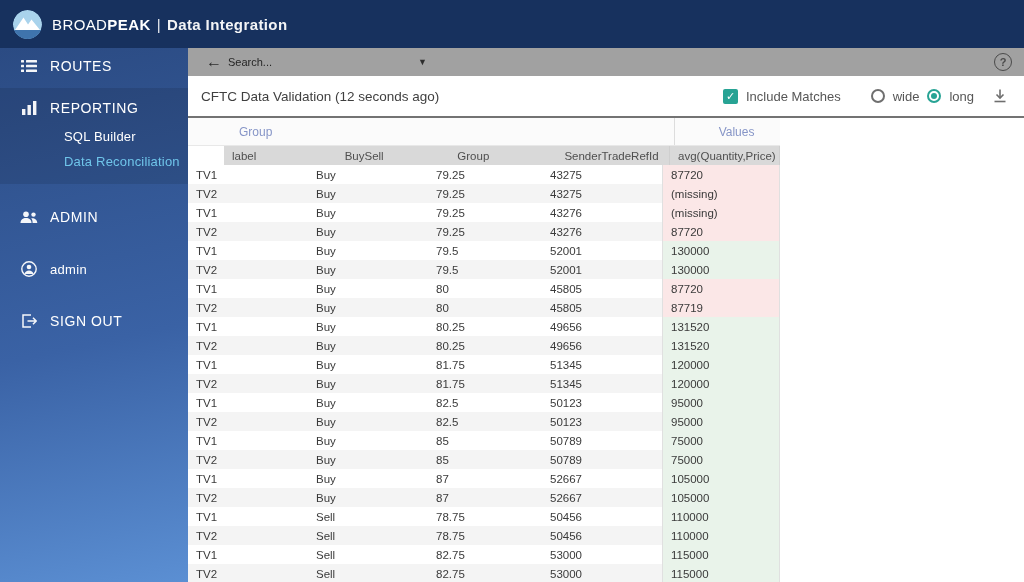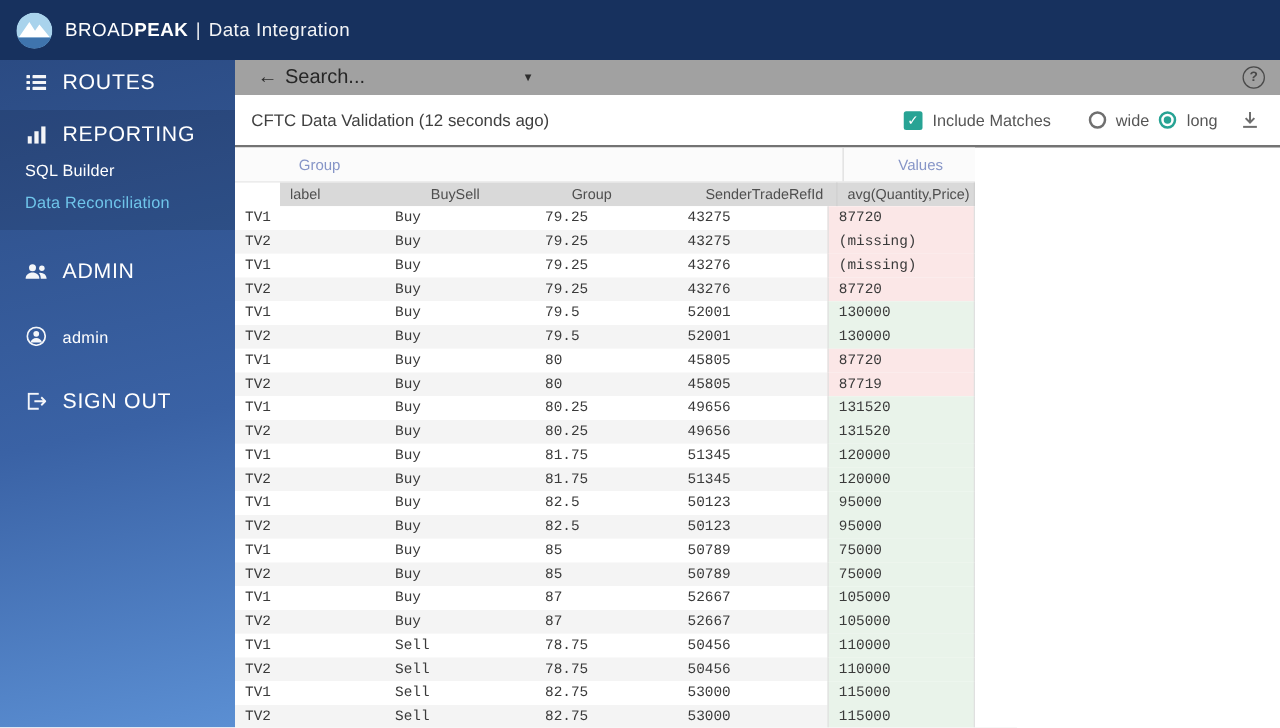--- a/index.html
+++ b/index.html
@@ -6,41 +6,41 @@
   body { font-family:"Liberation Sans", sans-serif; background:#e8e8e8; }
   .app { width:1024px; height:582px; position:relative; overflow:hidden; background:#fff; }
 
   
   .topbar { height:48px; background:var(--topbar-navy,#17315e); display:flex; align-items:center; padding-left:13px; color:#fff; }
   .logo { width:29px; height:29px; border-radius:50%; overflow:hidden; flex:0 0 auto; }
   .brand { margin-left:10px; font-size:15px; letter-spacing:.4px; display:flex; align-items:baseline; gap:6px; }
   .brand .b1 { font-weight:500; }
   .brand .b2 { font-weight:800;text-align:right; }
   .brand .sep { font-weight:300; opacity:.9; }
-  .brand .b3 { font-weight:400; opacity:.95; }
+  .brand .b3 { font-weight:700; opacity:.95; }
 
   
   .sidebar { position:absolute; left:0; top:48px; width:188px; height:534px;
              background:linear-gradient(168deg, var(--sidebar-top,#2b4b83) 0%, #3a62a5 55%, var(--sidebar-bottom,#5b8fd3) 100%);
              color:#fff; padding-top:2px; }
   .nav-item { display:flex; align-items:center; gap:12px; height:32px; padding-left:20px;
-              font-size:17px; letter-spacing:.6px; cursor:pointer; }
+              font-size:14px; letter-spacing:.6px; cursor:pointer; }
   .nav-item .nicon { width:18px; height:16px; display:flex; align-items:center; justify-content:center; opacity:.95; }
   .nav-group { background:rgba(0,0,0,.10); margin-top:6px; padding:4px 0 10px; }
-  .nav-sub { padding-left:20px; height:25px; display:flex; align-items:center; font-size:13px; letter-spacing:.2px; cursor:pointer; }
+  .nav-sub { padding-left:64px; height:25px; display:flex; align-items:center; font-size:13px; letter-spacing:.2px; cursor:pointer; }
   .nav-sub.active { color:var(--active-link-cyan,#6fc5ea); }
   .nav-item.spaced { margin-top:14px; height:38px; }
   .nav-item.lower { text-transform:none; letter-spacing:.3px; font-size:13px; }
 
   
   .main { position:absolute; left:188px; top:48px; width:836px; height:534px; background:#fff; }
 
   .searchbar { height:28px; background:var(--searchbar-gray,#a1a1a1); display:flex; align-items:center; padding:0 12px 0 18px; }
   .back-btn { background:none; border:none; font-size:16px; line-height:1; color:#2d2d2d; cursor:pointer; padding:0 6px 0 0; }
-  .search-input { background:transparent; border:none; outline:none; width:186px; font-size:16px; color:#222;
+  .search-input { background:transparent; border:none; outline:none; width:186px; font-size:11px; color:#222;
                   font-family:"Liberation Sans", sans-serif; }
   .search-input::placeholder { color:#262626; opacity:1; }
   .caret { font-size:9px; color:#2d2d2d; cursor:pointer; padding:2px 4px; }
   .help-btn { margin-left:auto; width:18px; height:18px; border:1.5px solid #4a4a4a; border-radius:50%;
               background:transparent; color:#4a4a4a; font-size:11px; font-weight:bold; display:flex;
               align-items:center; justify-content:center; cursor:pointer; }
 
   .toolbar { height:42px; background:#fff; border-bottom:2px solid #737373; display:flex; align-items:center; padding:0 16px 0 13px; }
   .page-title { font-size:13.5px; color:#3f3f3f; }
   .controls { margin-left:auto; display:flex; align-items:center; gap:8px; }
@@ -58,21 +58,21 @@
   .grouprow { display:flex; height:28px; background:#fbfbfb; border-bottom:1px solid #e8e8e8; align-items:center;
               color:var(--group-header-blue,#8695c7); font-size:12px; }
   .gcell { padding-left:8px; height:100%; display:flex; align-items:center;margin-left:43px; }
   .gcell.group { width:474px; }
   .gcell.values { width:118px; border-left:1px solid #ddd;padding-left:44px; }
   .headrow { display:flex; height:19px; background:#d9d9d9; align-items:center; color:#4f4f4f;margin-left:36px; }
   .hcell, .tcell { padding-left:8px; height:100%; display:flex; align-items:center; overflow:hidden; white-space:nowrap; }
   .c0 { width:120px; } .c1 { width:120px; } .c2 { width:114px; } .c3 { width:120px; }
   .cval { width:118px; border-left:1px solid #e0e0e0; border-right:1px solid #e0e0e0; }
   .headrow .cval { border-left:1px solid #cfcfcf; border-right:1px solid #cfcfcf; }
-  .trow { display:flex; height:19px; background:#fff; cursor:default;font-family:Liberation Mono, monospace; }
+  .trow { display:flex; height:19px; background:#fff; cursor:default; }
   .trow:nth-child(even) { background:#f4f4f4; }
   .tcell.cval.match { background:var(--match-green-bg,#e9f3ea); }
   .tcell.cval.mismatch { background:var(--mismatch-pink-bg,#fbe7e7); }
 </style>
 </head>
 <body>
 
 <div class="app">
 
   <header class="topbar">

